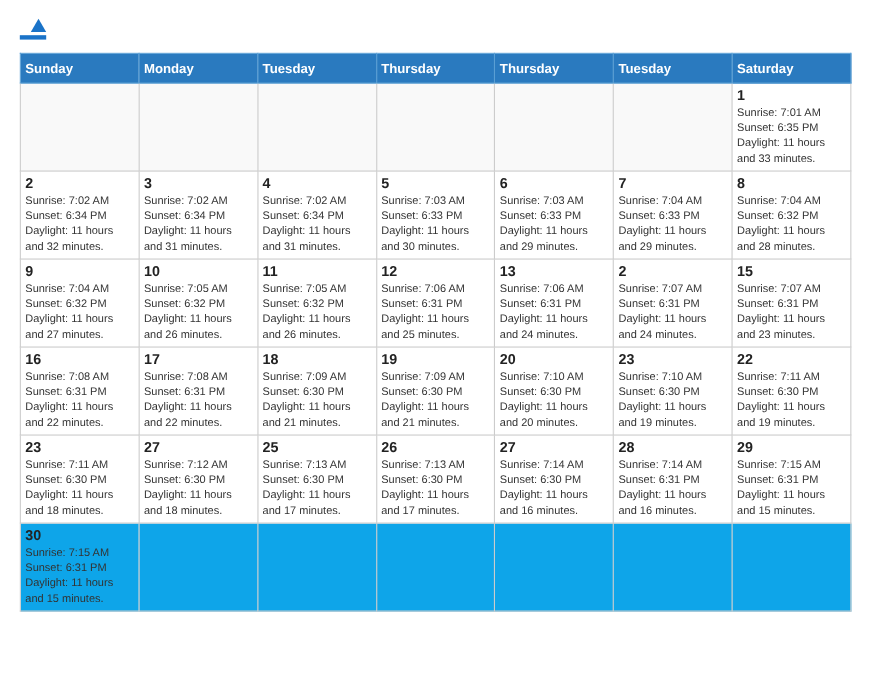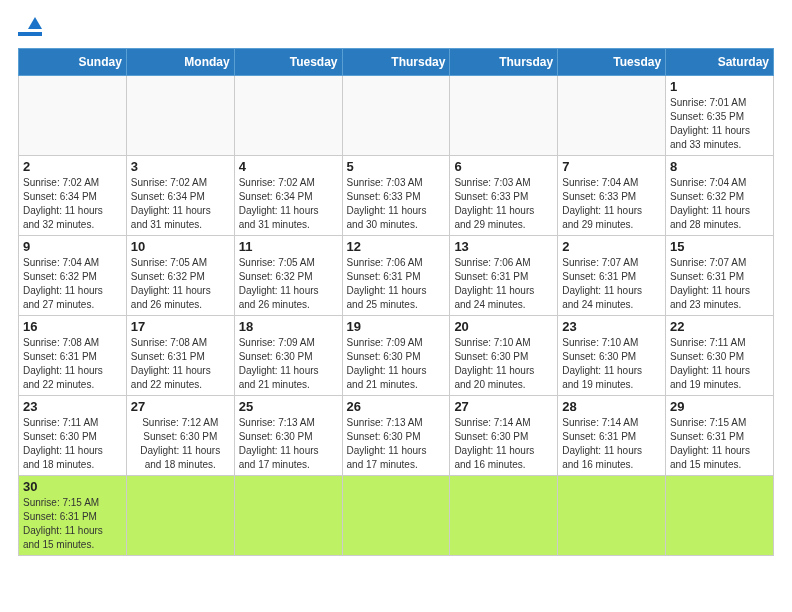--- a/index.html
+++ b/index.html
@@ -75,21 +75,21 @@
       width: 100%;
       border-collapse: collapse;
       table-layout: fixed;
     }
     .calendar th {
       background: #2a7abf;
       color: #fff;
       font-size: 12px;
       font-weight: bold;
       padding: 6px 4px;
-      text-align: right;
+      text-align: left;
       border: 1px solid #5a9fd4;
     }
     .calendar td {
       border: 1px solid #ccc;
       vertical-align: top;
       padding: 3px 4px;
       font-size: 9.5px;
       color: #333;
       height: 72px;
       width: 113px;
@@ -103,21 +103,21 @@
     }
     .day-detail {
       font-size: 10px;
       color: #333;
       line-height: 1.4;
     }
     .empty-cell {
       background: #f9f9f9;
     }
     .gray-row td {
-      background: #bef264;
+      background: #0ea5e9;
     }
   </style>
 </head>
 <body>
 
 <div class="page">
   <div class="header">
     <div class="logo">
       <div class="logo-combined">
         <span class="logo-word"></span>
@@ -316,21 +316,21 @@
         <tr>
           <td>
             <span class="day-num">23</span>
             <div class="day-detail" style="white-space: pre-line;">Sunrise: 7:11 AM
 Sunset: 6:30 PM
 Daylight: 11 hours
 and 18 minutes.</div>
           </td>
           <td>
             <span class="day-num">27</span>
-            <div class="day-detail" style="white-space: pre-line; text-align: center;">Sunrise: 7:12 AM
+            <div class="day-detail" style="white-space: pre-line;">Sunrise: 7:12 AM
 Sunset: 6:30 PM
 Daylight: 11 hours
 and 18 minutes.</div>
           </td>
           <td>
             <span class="day-num">25</span>
             <div class="day-detail" style="white-space: pre-line;">Sunrise: 7:13 AM
 Sunset: 6:30 PM
 Daylight: 11 hours
 and 17 minutes.</div>

